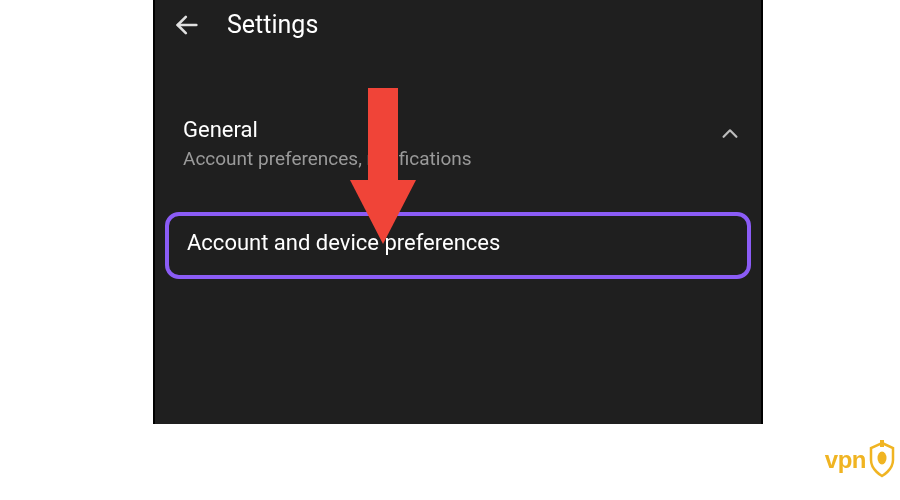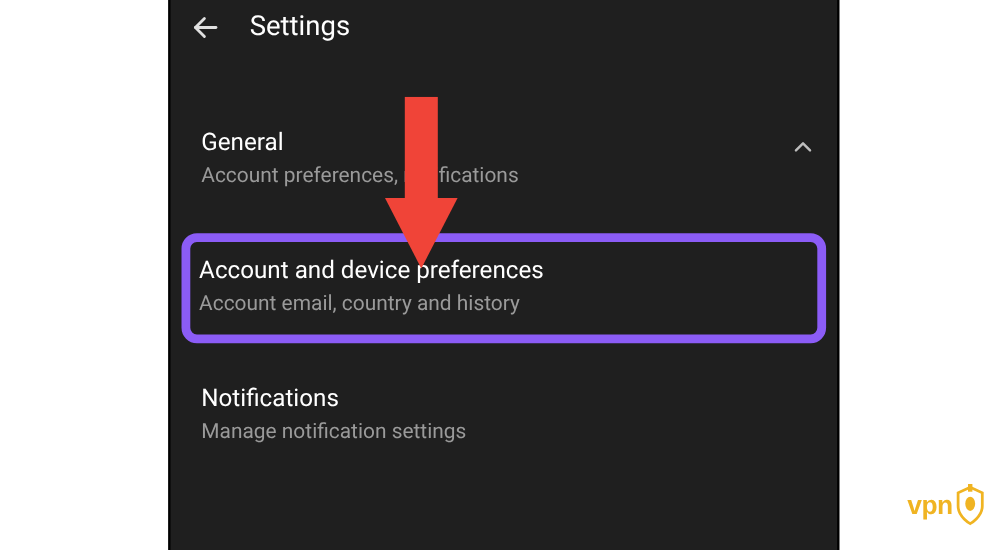--- a/index.html
+++ b/index.html
@@ -7,21 +7,21 @@
     body {
       font-family: 'Roboto', 'Segoe UI', Arial, sans-serif;
       background: #ffffff;
       position: relative;
     }
     .phone-frame {
       position: absolute;
       left: 153px;
       top: 0;
       width: 610px;
-      height: 500px;
+      height: 424px;
       background: #1f1f1f;
       border-left: 2px solid #000;
       border-right: 2px solid #000;
       overflow: hidden;
     }
     .header {
       display: flex;
       align-items: center;
       padding: 10px 18px 14px 18px;
       gap: 26px;
@@ -61,22 +61,22 @@
     .chevron {
       position: absolute;
       right: 20px;
       top: 22px;
       color: #bdbdbd;
       width: 22px;
       height: 22px;
     }
     .highlight-section {
       margin: 22px 10px 8px 10px;
-      padding: 14px 16px 16px 8px;
-      border: 8px solid #8b5cf6;
+      padding: 14px 16px 16px 18px;
+      border: 4px solid #8b5cf6;
       border-radius: 14px;
     }
     .highlight-section .section-title {
       font-size: 22px;
     }
     .section-notifications {
       margin-top: 22px;
     }
     
     .annotation-arrow {
@@ -126,27 +126,22 @@
     <div class="section-subtitle">Account preferences, notifications</div>
     <div class="chevron">
       <svg viewBox="0 0 24 24" width="22" height="22" fill="none" stroke="currentColor" stroke-width="2.4" stroke-linecap="round" stroke-linejoin="round">
         <polyline points="5 15 12 8 19 15"></polyline>
       </svg>
     </div>
   </div>
 
   <div class="highlight-section">
     <div class="section-title">Account and device preferences</div>
-    <div class="section-subtitle">Account email, country and history</div>
   </div>
 
-  <div class="section section-notifications">
-    <div class="section-title">Notifications</div>
-    <div class="section-subtitle">Manage notification settings</div>
-  </div>
 
 </div>
 
 <div class="annotation-arrow">
   <svg width="78" height="160" viewBox="0 0 78 160">
     <rect x="24" y="0" width="30" height="98" fill="#f04438"></rect>
     <polygon points="6,92 72,92 39,156" fill="#f04438"></polygon>
   </svg>
 </div>
 

